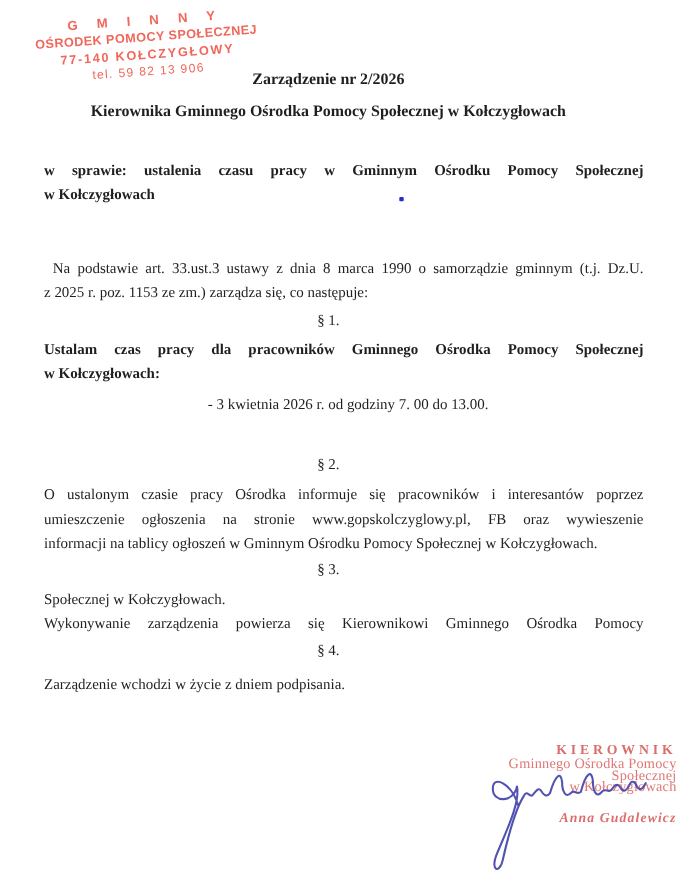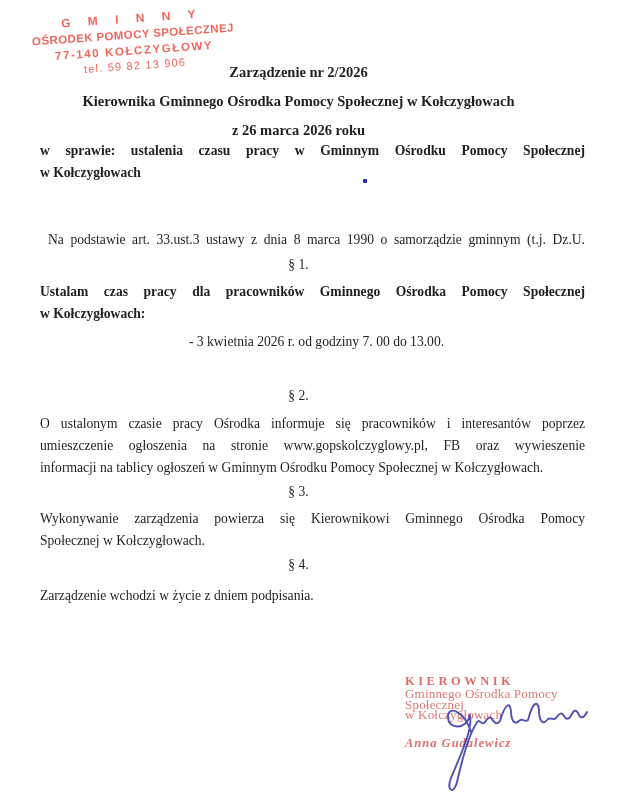--- a/index.html
+++ b/index.html
@@ -26,39 +26,39 @@
   .h-line + .h-line { margin-top:9px; }
 
   .para { font-size:13.6px; line-height:22px; }
   .jl { text-align:justify; text-align-last:justify; }
   .ll { text-align:left; }
   .bold { font-weight:bold; }
   .indent { text-indent:8px;text-align:center; }
 
   .sec-head { text-align:center; font-size:13.6px; line-height:22px; padding-right:28px; }
 
-  .subject   { }
+  .subject   { margin-top:33px; }
   .basis     { margin-top:45px; }
   .s1-head   { margin-top:3px; }
   .s1-body   { margin-top:5px;font-weight:bold; }
   .s1-item   { margin-top:6px; }
   .s2-head   { margin-top:32px; }
   .s2-body   { margin-top:6px; }
   .s3-head   { margin-top:2px; }
   .s3-body   { margin-top:5px; }
   .s4-head   { margin-top:2px; }
   .s4-body   { margin-top:9px; }
 
   .link { }
 
   
   .ink-dot { position:absolute; left:363px; top:179px; width:4px; height:4px; border-radius:1px; }
 
   
-  .sig { position:absolute; left:405px; top:674px; width:210px; text-align:left; }
+  .sig { position:absolute; left:405px; top:674px; width:210px; text-align:right; }
   .sig .s-title { font-size:12.5px; font-weight:bold; letter-spacing:3.5px; line-height:15px; opacity:.9; }
   .sig .s-sub   { font-size:13px; line-height:10.5px; letter-spacing:.2px; opacity:.85; }
   .sig .s-name  { font-size:12.5px; font-weight:bold; font-style:italic; letter-spacing:1px; margin-top:15px; opacity:.9; }
   .sig svg { position:absolute; left:18px; top:24px; overflow:visible; }
 </style>
 </head>
 <body>
 
 <div class="page">
 
@@ -66,49 +66,49 @@
     <div class="l1">G M I N N Y</div>
     <div class="l2">OŚRODEK POMOCY SPOŁECZNEJ</div>
     <div class="l3">77-140 KOŁCZYGŁOWY</div>
     <div class="l4">tel.  59 82 13 906</div>
   </div>
 
   <div class="content">
 
     <div class="h-line">Zarządzenie nr 2/2026</div>
     <div class="h-line">Kierownika Gminnego Ośrodka Pomocy Społecznej w Kołczygłowach</div>
-    <div class="h-line">z 26 marca 2026 roku</div>
 
     <div class="subject">
       <div class="para bold jl">w sprawie: ustalenia czasu pracy w Gminnym Ośrodku Pomocy Społecznej</div>
       <div class="para bold ll">w Kołczygłowach</div>
     </div>
 
     <div class="basis">
       <div class="para jl indent">Na podstawie art. 33.ust.3 ustawy z dnia 8 marca 1990 o samorządzie gminnym (t.j. Dz.U.</div>
+      <div class="para ll">z 2025 r. poz. 1153 ze zm.) zarządza się, co następuje:</div>
     </div>
 
     <div class="sec-head s1-head">§ 1.</div>
     <div class="s1-body">
       <div class="para jl">Ustalam  czas pracy dla pracowników Gminnego Ośrodka Pomocy Społecznej</div>
       <div class="para ll">w Kołczygłowach:</div>
     </div>
     <div class="para ll s1-item indent">- 3 kwietnia 2026 r. od godziny 7. 00 do 13.00.</div>
 
     <div class="sec-head s2-head">§ 2.</div>
     <div class="s2-body">
       <div class="para jl">O ustalonym czasie pracy Ośrodka informuje się pracowników i interesantów poprzez</div>
       <div class="para jl"><span>umieszczenie ogłoszenia na stronie </span><span class="link">www.gopskolczyglowy.pl</span><span>, FB oraz wywieszenie</span></div>
       <div class="para ll">informacji na tablicy ogłoszeń w Gminnym Ośrodku Pomocy Społecznej w Kołczygłowach.</div>
     </div>
 
     <div class="sec-head s3-head">§ 3.</div>
     <div class="s3-body">
+      <div class="para ll">Społecznej w Kołczygłowach.</div>
       <div class="para jl">Wykonywanie zarządzenia powierza się Kierownikowi Gminnego Ośrodka Pomocy</div>
-      <div class="para ll">Społecznej w Kołczygłowach.</div>
     </div>
 
     <div class="sec-head s4-head">§ 4.</div>
     <div class="para ll s4-body">Zarządzenie  wchodzi w życie z dniem podpisania.</div>
 
   </div>
 
   <div class="ink-dot" style="background: rgb(42, 42, 196);"></div>
 
   <div class="sig">

